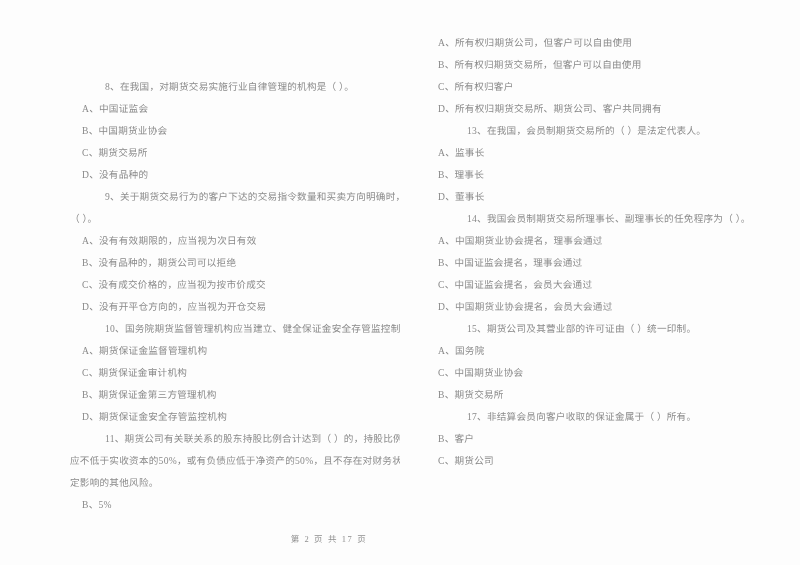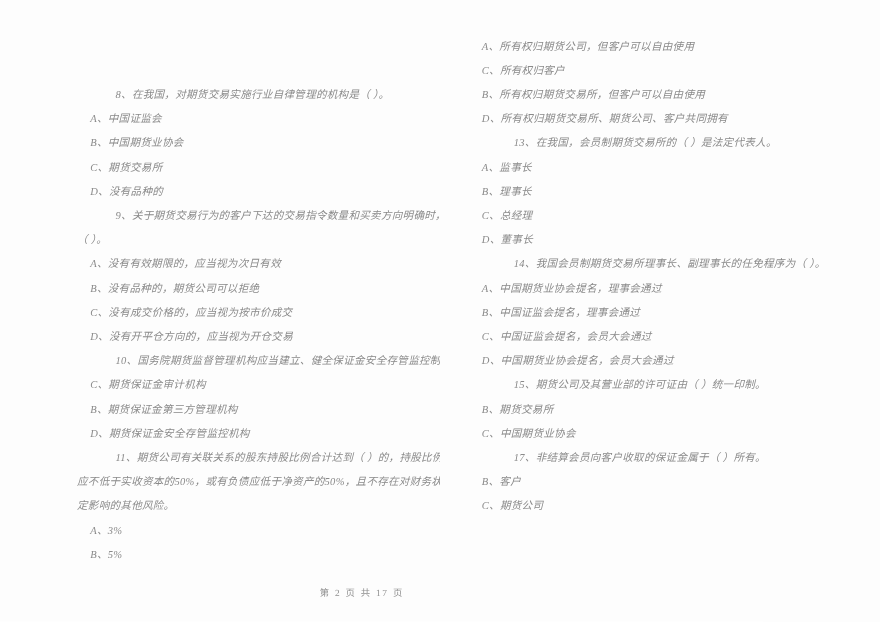--- a/index.html
+++ b/index.html
@@ -50,21 +50,20 @@
   .q-block {
     margin: 0 0 0 0;
   }
 
   .q-line {
     font-size: 9.6px;
     line-height: 22px;
     letter-spacing: 0.25px;
     white-space: nowrap;
     color: #8a8a8a;
-    font-style: italic;
   }
 
   .q-stem {
     text-indent: 0;
     padding-left: 0;
     margin-left: 45px;
   }
   .q-cont {
     padding-left: 10px;
   }
@@ -112,65 +111,65 @@
       <div class="q-line q-stem">9、关于期货交易行为的客户下达的交易指令数量和买卖方向明确时，下列说法中不正确的是</div>
       <div class="q-line q-cont">（      ）。</div>
       <div class="q-line opt">A、没有有效期限的，应当视为次日有效</div>
       <div class="q-line opt">B、没有品种的，期货公司可以拒绝</div>
       <div class="q-line opt">C、没有成交价格的，应当视为按市价成交</div>
       <div class="q-line opt">D、没有开平仓方向的，应当视为开仓交易</div>
     </div>
 
     <div class="q-block">
       <div class="q-line q-stem">10、国务院期货监督管理机构应当建立、健全保证金安全存管监控制度，设立（      ）。</div>
+      <div class="q-line opt">A、期货保证金监督管理机构</div>
       <div class="q-line opt">C、期货保证金审计机构</div>
       <div class="q-line opt">B、期货保证金第三方管理机构</div>
       <div class="q-line opt">D、期货保证金安全存管监控机构</div>
     </div>
 
     <div class="q-block">
       <div class="q-line q-stem">11、期货公司有关联关系的股东持股比例合计达到（      ）的，持股比例最高的股东的净资产</div>
       <div class="q-line q-cont">应不低于实收资本的50%，或有负债应低于净资产的50%，且不存在对财务状况产生重大不确</div>
       <div class="q-line q-cont">定影响的其他风险。</div>
-      <div class="q-line opt">A、3%</div>
       <div class="q-line opt">B、5%</div>
 
     </div>
 
   </div>
 
   <div class="col col-right overflow-clip">
 
     <div class="q-block">
       <div class="q-line opt">A、所有权归期货公司，但客户可以自由使用</div>
+      <div class="q-line opt">B、所有权归期货交易所，但客户可以自由使用</div>
       <div class="q-line opt">C、所有权归客户</div>
-      <div class="q-line opt">B、所有权归期货交易所，但客户可以自由使用</div>
       <div class="q-line opt">D、所有权归期货交易所、期货公司、客户共同拥有</div>
     </div>
 
     <div class="q-block">
       <div class="q-line q-stem">13、在我国，会员制期货交易所的（      ）是法定代表人。</div>
       <div class="q-line opt">A、监事长</div>
       <div class="q-line opt">B、理事长</div>
-      <div class="q-line opt">C、总经理</div>
       <div class="q-line opt">D、董事长</div>
     </div>
 
     <div class="q-block">
       <div class="q-line q-stem">14、我国会员制期货交易所理事长、副理事长的任免程序为（      ）。</div>
       <div class="q-line opt">A、中国期货业协会提名，理事会通过</div>
       <div class="q-line opt">B、中国证监会提名，理事会通过</div>
       <div class="q-line opt">C、中国证监会提名，会员大会通过</div>
       <div class="q-line opt">D、中国期货业协会提名，会员大会通过</div>
     </div>
 
     <div class="q-block">
       <div class="q-line q-stem">15、期货公司及其营业部的许可证由（      ）统一印制。</div>
+      <div class="q-line opt">A、国务院</div>
+      <div class="q-line opt">C、中国期货业协会</div>
       <div class="q-line opt">B、期货交易所</div>
-      <div class="q-line opt">C、中国期货业协会</div>
     </div>
 
     <div class="q-block">
       <div class="q-line q-stem">17、非结算会员向客户收取的保证金属于（      ）所有。</div>
       <div class="q-line opt">B、客户</div>
       <div class="q-line opt">C、期货公司</div>
 
     </div>
 
   </div>

